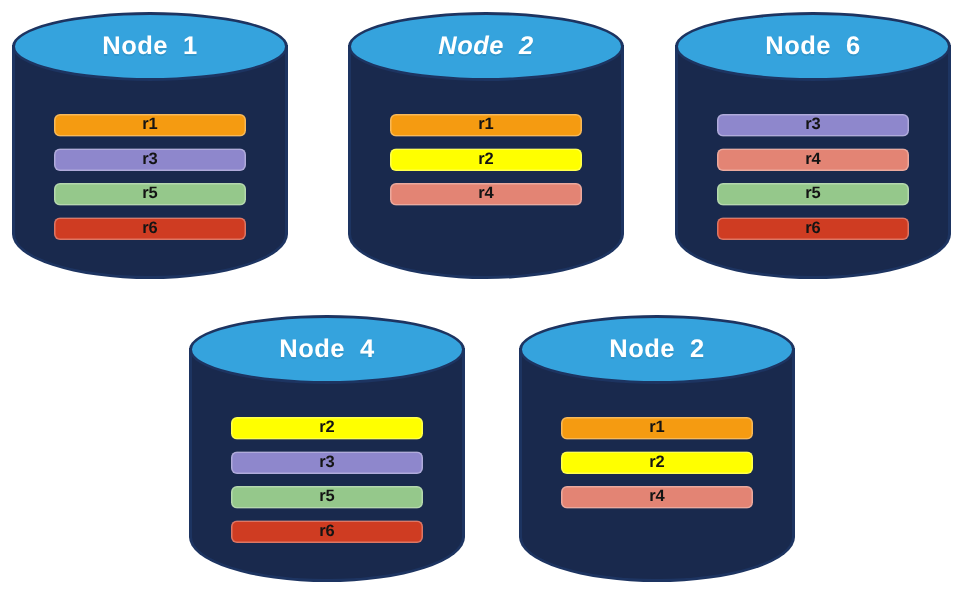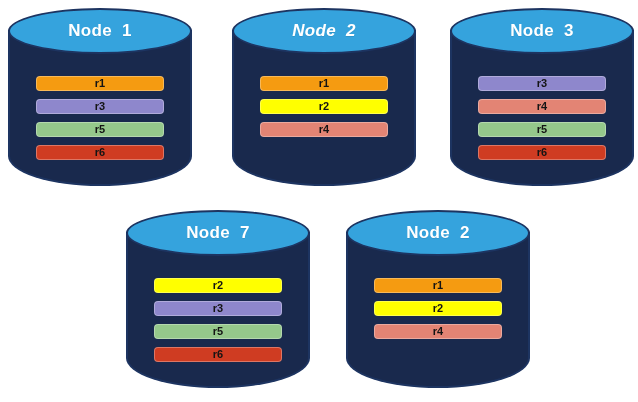--- a/index.html
+++ b/index.html
@@ -142,33 +142,33 @@
       <div class="shards">
         <div class="shard" style="background: rgb(245, 155, 17);">r1</div>
         <div class="shard" style="background: rgb(255, 255, 0);">r2</div>
         <div class="shard" style="background: rgb(227, 132, 116);">r4</div>
       </div>
     </div>
     <div class="node" style="left: 450px; top: 8px;">
       <div class="node-body" style="background: rgb(25, 41, 77); border-color: rgb(29, 52, 97);"></div>
       <div class="node-shadow"></div>
       <div class="node-top" style="background: rgb(53, 163, 221); border-color: rgb(29, 52, 97);"></div>
-      <div class="node-title" style="color: rgb(255, 255, 255);">Node  3</div>
+      <div class="node-title" style="color: rgb(255, 255, 255);">Node  6</div>
       <div class="shards">
         <div class="shard" style="background: rgb(142, 135, 204);">r3</div>
         <div class="shard" style="background: rgb(227, 132, 116);">r4</div>
         <div class="shard" style="background: rgb(149, 200, 139);">r5</div>
         <div class="shard" style="background: rgb(207, 60, 34);">r6</div>
       </div>
     </div>
     <div class="node" style="left: 126px; top: 210px;">
       <div class="node-body" style="background: rgb(25, 41, 77); border-color: rgb(29, 52, 97);"></div>
       <div class="node-shadow"></div>
       <div class="node-top" style="background: rgb(53, 163, 221); border-color: rgb(29, 52, 97);"></div>
-      <div class="node-title" style="color: rgb(255, 255, 255);">Node  7</div>
+      <div class="node-title" style="color: rgb(255, 255, 255);">Node  4</div>
       <div class="shards">
         <div class="shard" style="background: rgb(255, 255, 0);">r2</div>
         <div class="shard" style="background: rgb(142, 135, 204);">r3</div>
         <div class="shard" style="background: rgb(149, 200, 139);">r5</div>
         <div class="shard" style="background: rgb(207, 60, 34);">r6</div>
       </div>
     </div>
     <div class="node" style="left: 346px; top: 210px;">
       <div class="node-body" style="background: rgb(25, 41, 77); border-color: rgb(29, 52, 97);"></div>
       <div class="node-shadow"></div>

